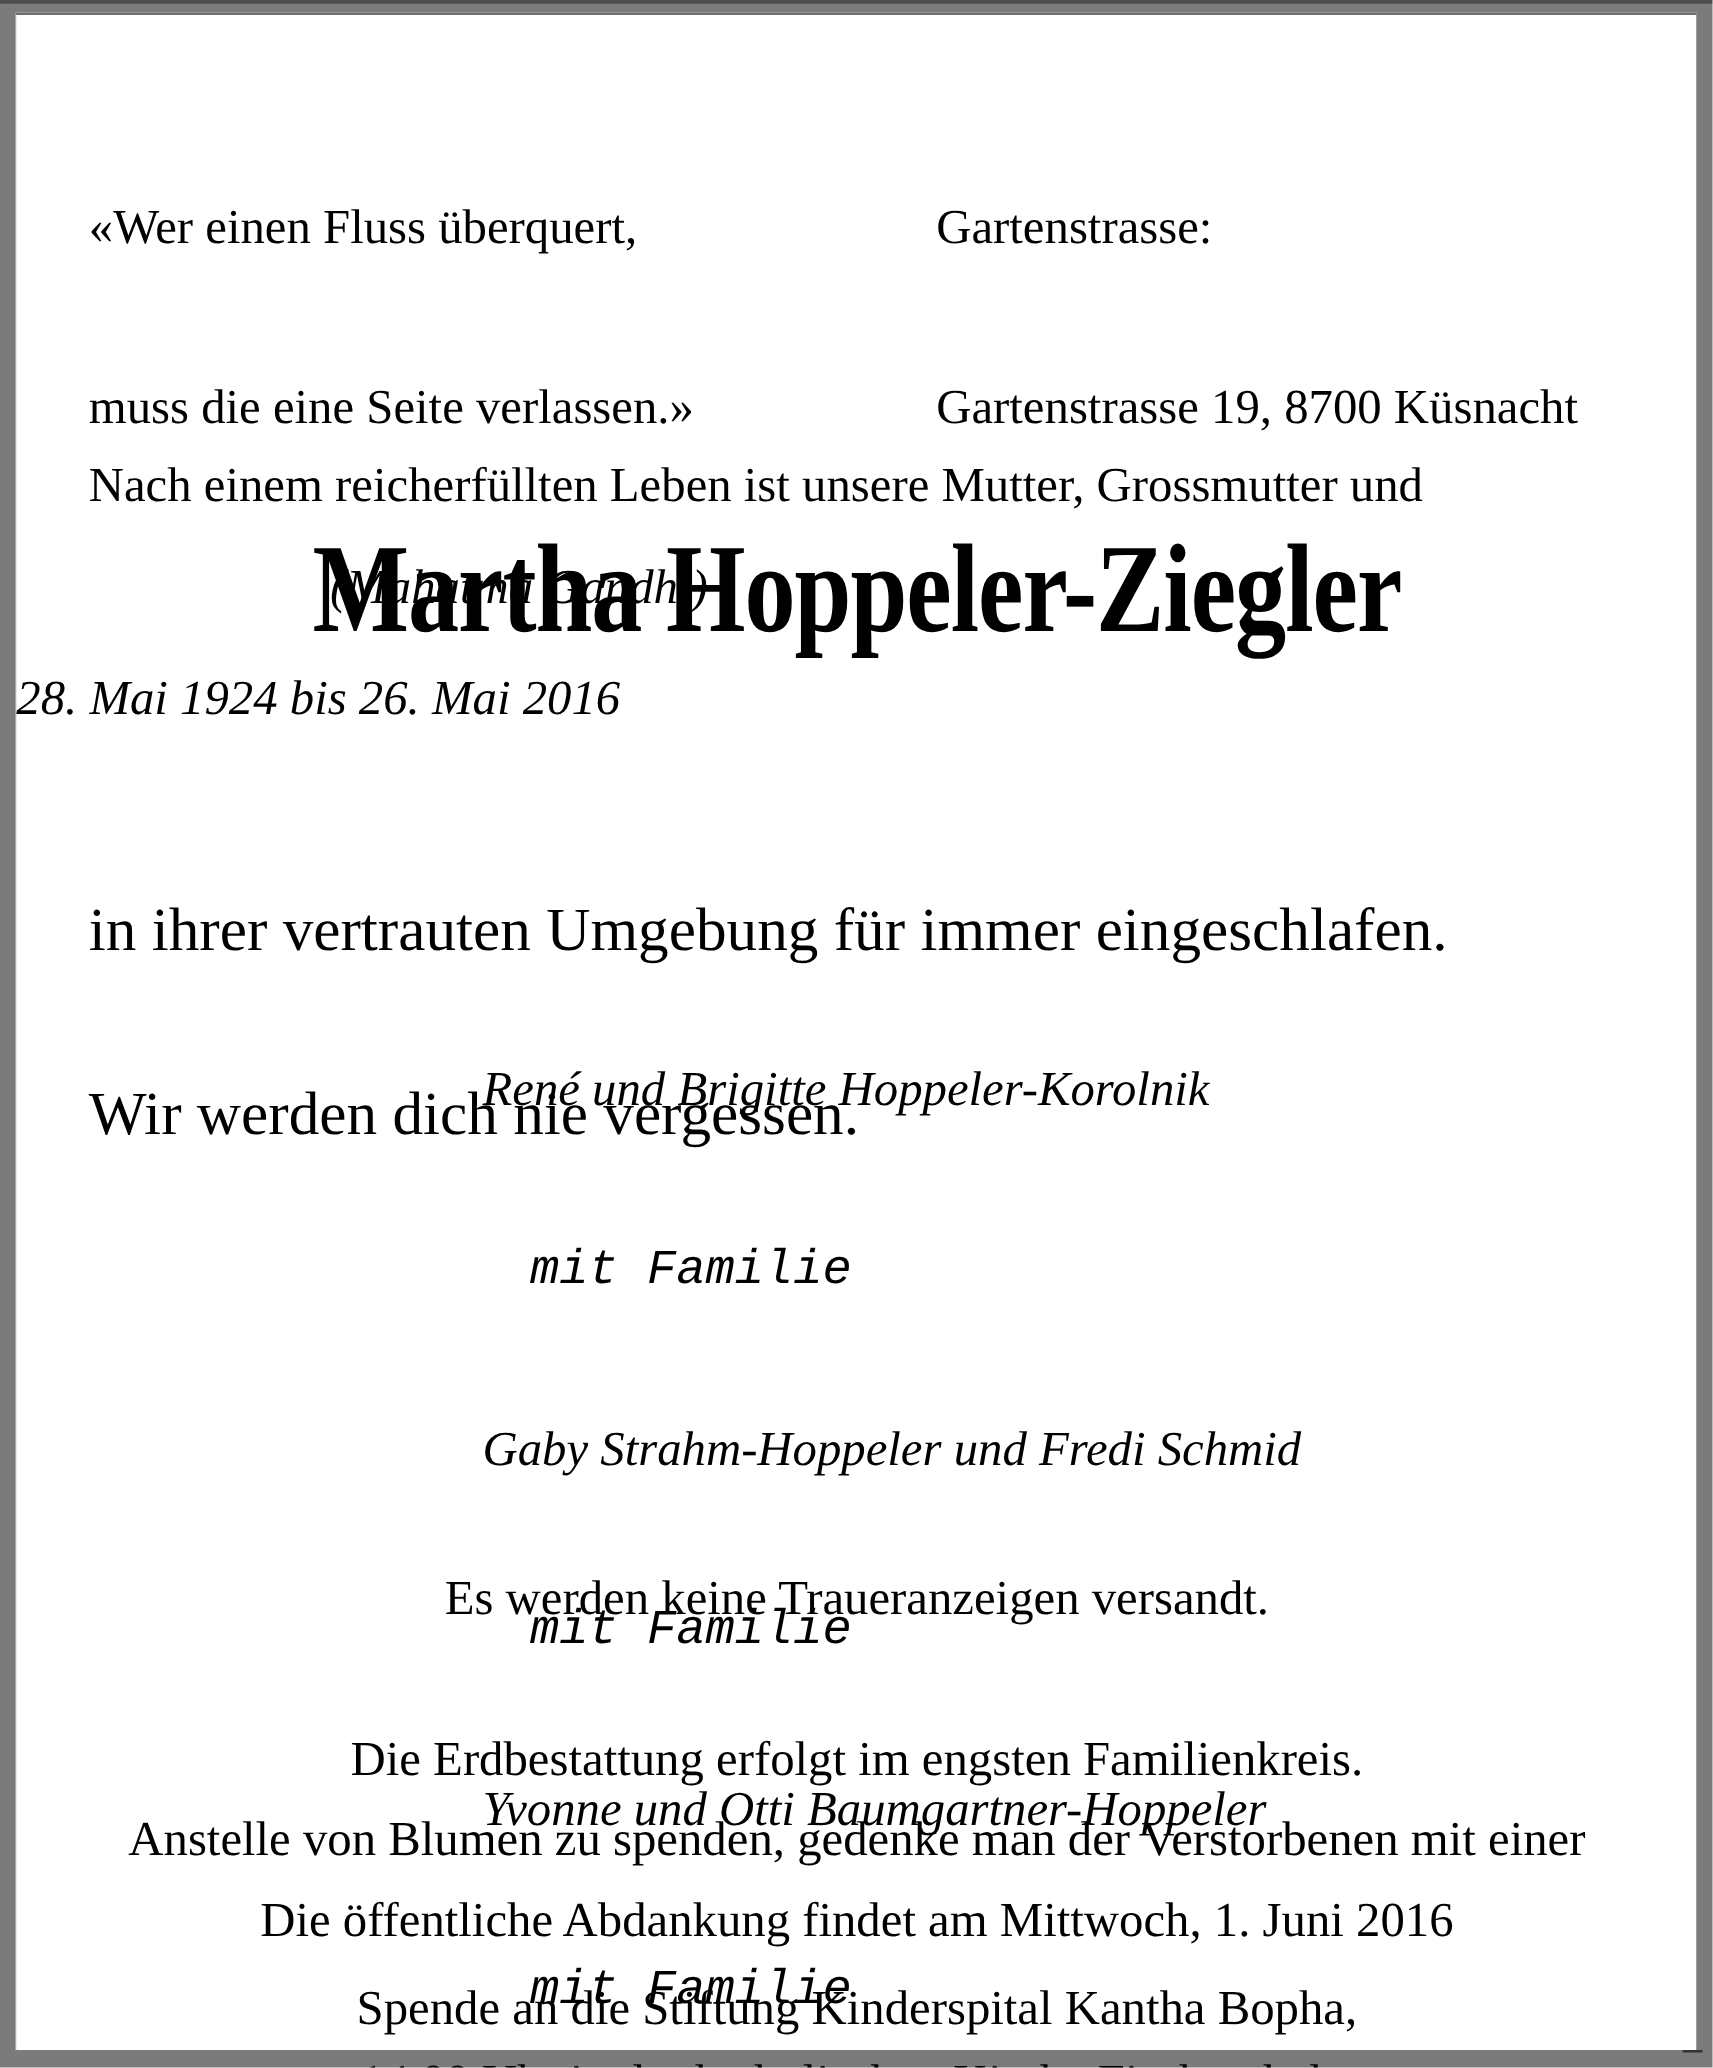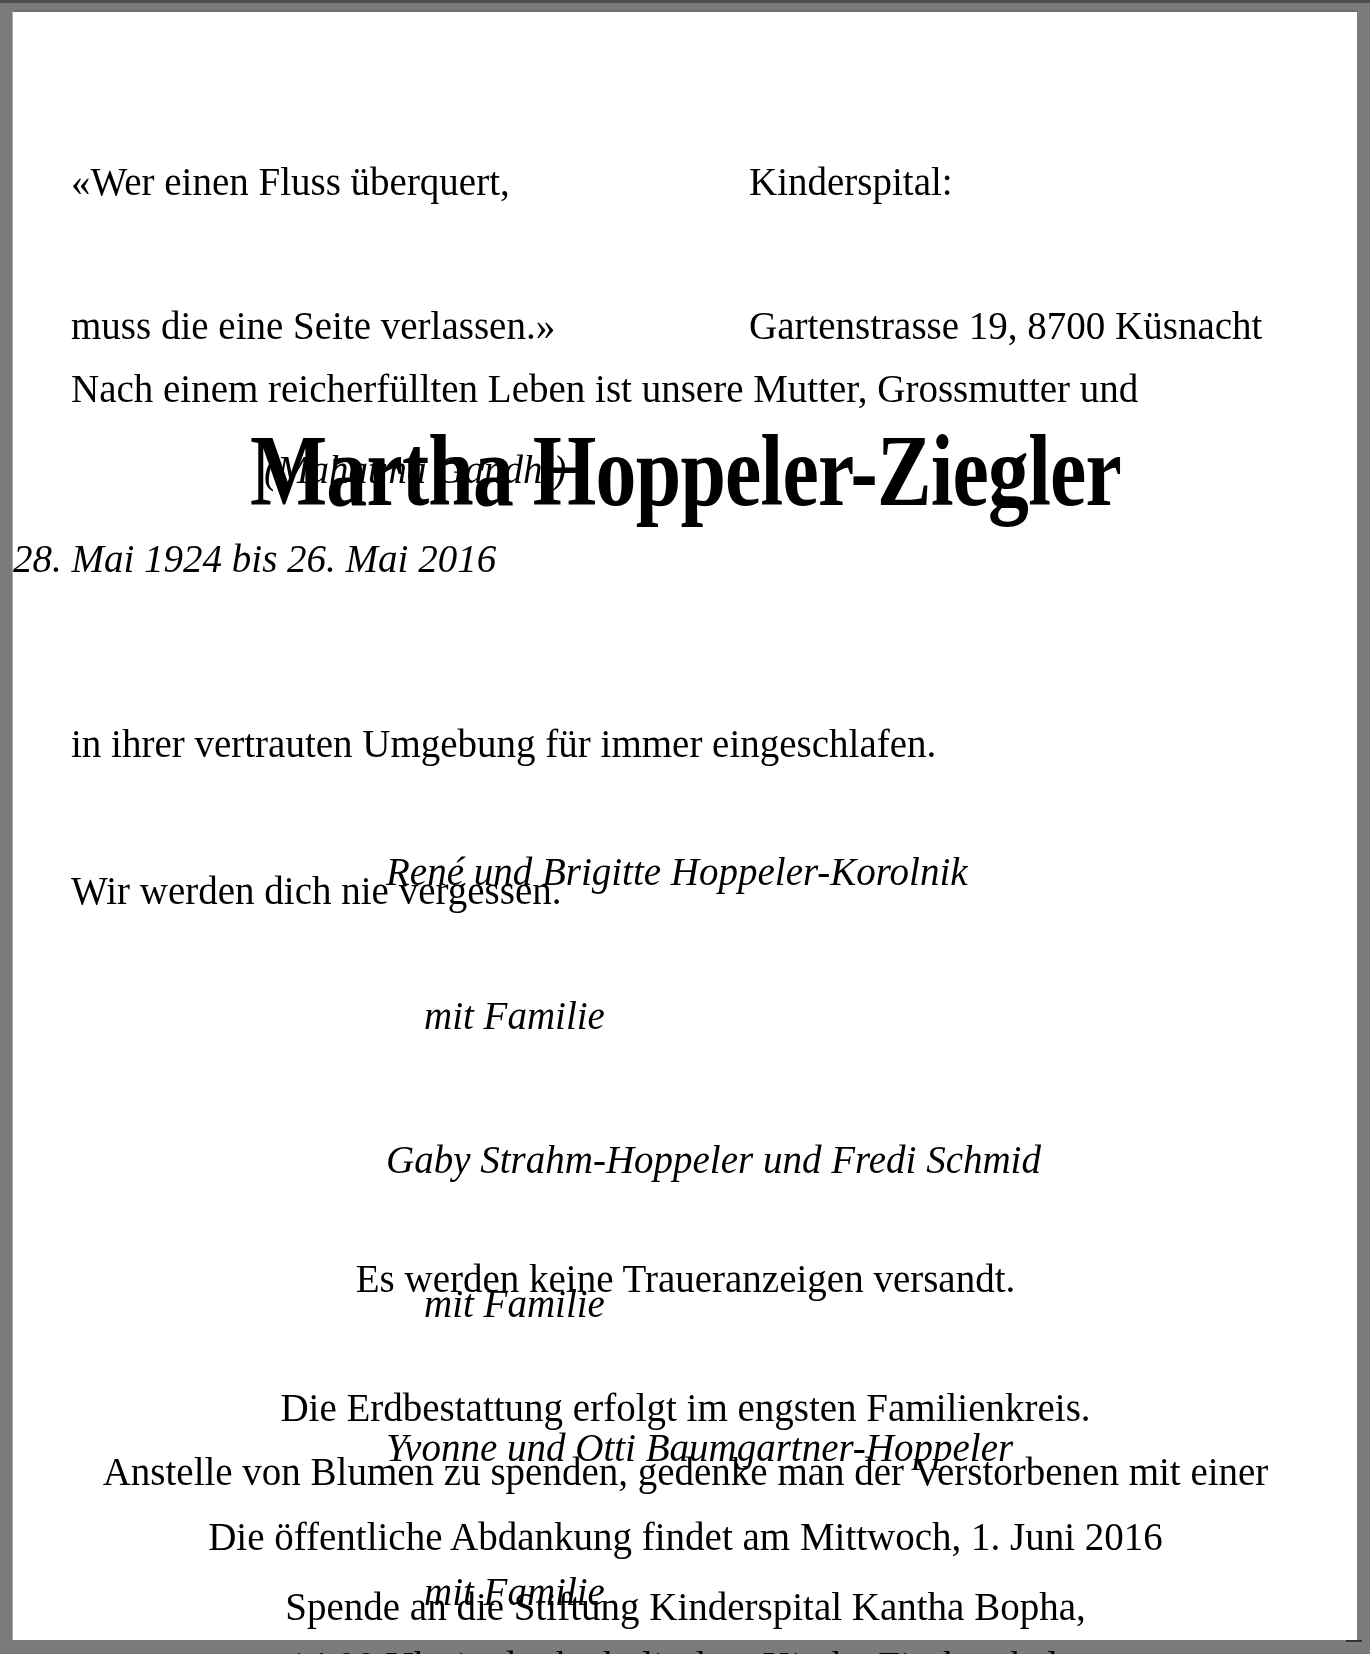--- a/index.html
+++ b/index.html
@@ -32,43 +32,43 @@
   .title{
     left:0;top:404px;width:1345px;text-align:center;
     font-size:101px;font-weight:bold;line-height:110px;
     transform:scaleX(0.81);transform-origin:50% 50%;
     letter-spacing:-1px;
   }
   .dates{
     left:0;top:525px;width:1345px;
     font-style:italic;font-size:39px;line-height:44px;
   }
-  .farewell{left:58px;top:609px;font-size:39px;line-height:49px;}
+  .farewell{left:58px;top:609px;font-size:49px;line-height:49px;}
   .family{left:373px;top:740px;font-size:39px;line-height:48px;font-style:italic;}
-  .family .suffix{padding-left:38px;}
+  .family .suffix{padding-left:38px;font-family:Liberation Mono, monospace;}
   .cblock1{left:0;top:1159px;width:1345px;text-align:center;font-size:39px;line-height:43px;}
   .cblock2{left:0;top:1347px;width:1345px;text-align:center;font-size:39px;line-height:45px;}
   .line{display:block;}
 </style>
 </head>
 <body>
 
 <div class="top-edge"></div>
 <div class="corner-shadow"></div>
 
 <div class="paper">
 
   <div class="blk quote">
     <span class="line">«Wer einen Fluss überquert,</span>
     <span class="line">muss die eine Seite verlassen.»</span>
     <span class="line attr">(Mahatma Gandhi)</span>
   </div>
 
   <div class="blk addr">
-    <span class="line">Kinderspital:</span>
+    <span class="line">Gartenstrasse:</span>
     <span class="line">Gartenstrasse 19, 8700 Küsnacht</span>
   </div>
 
   <div class="blk intro">
     <span class="line">Nach einem reicherfüllten Leben ist unsere Mutter, Grossmutter und</span>
   </div>
 
   <div class="blk title">Martha Hoppeler-Ziegler</div>
 
   <div class="blk dates">28. Mai 1924 bis 26. Mai 2016</div>

